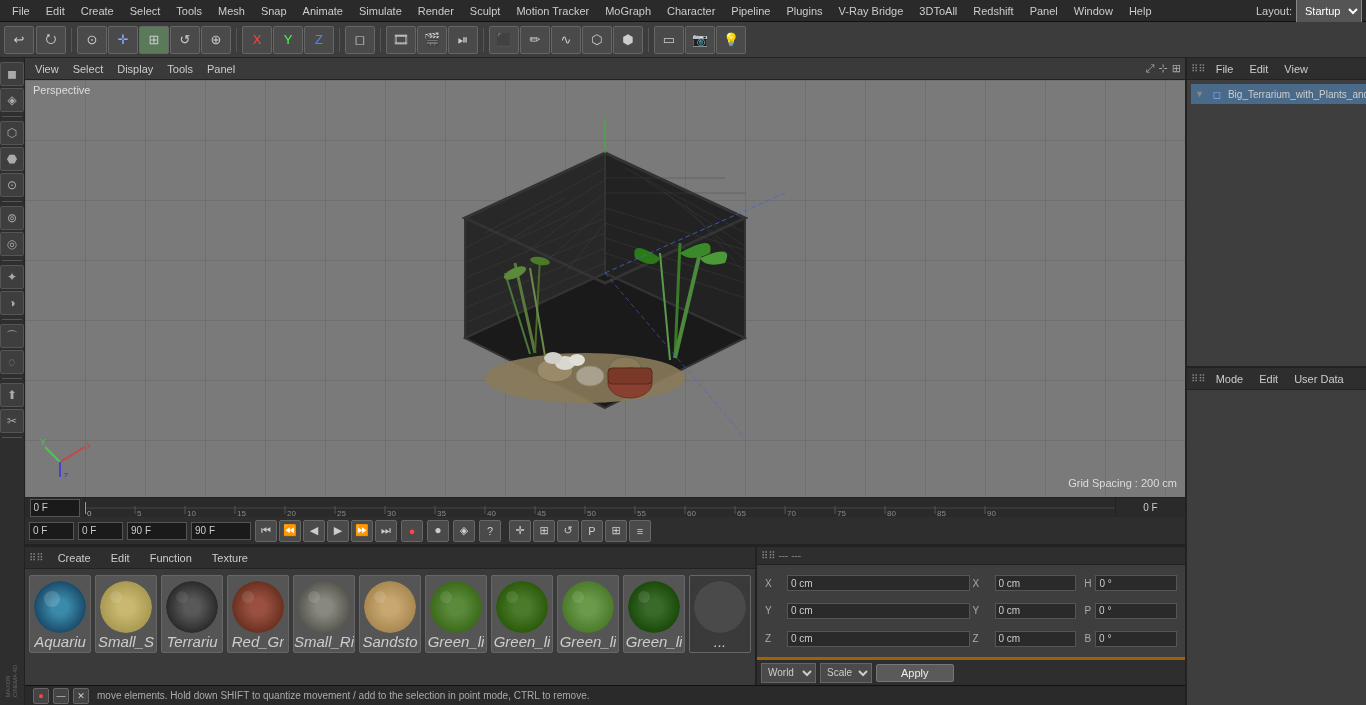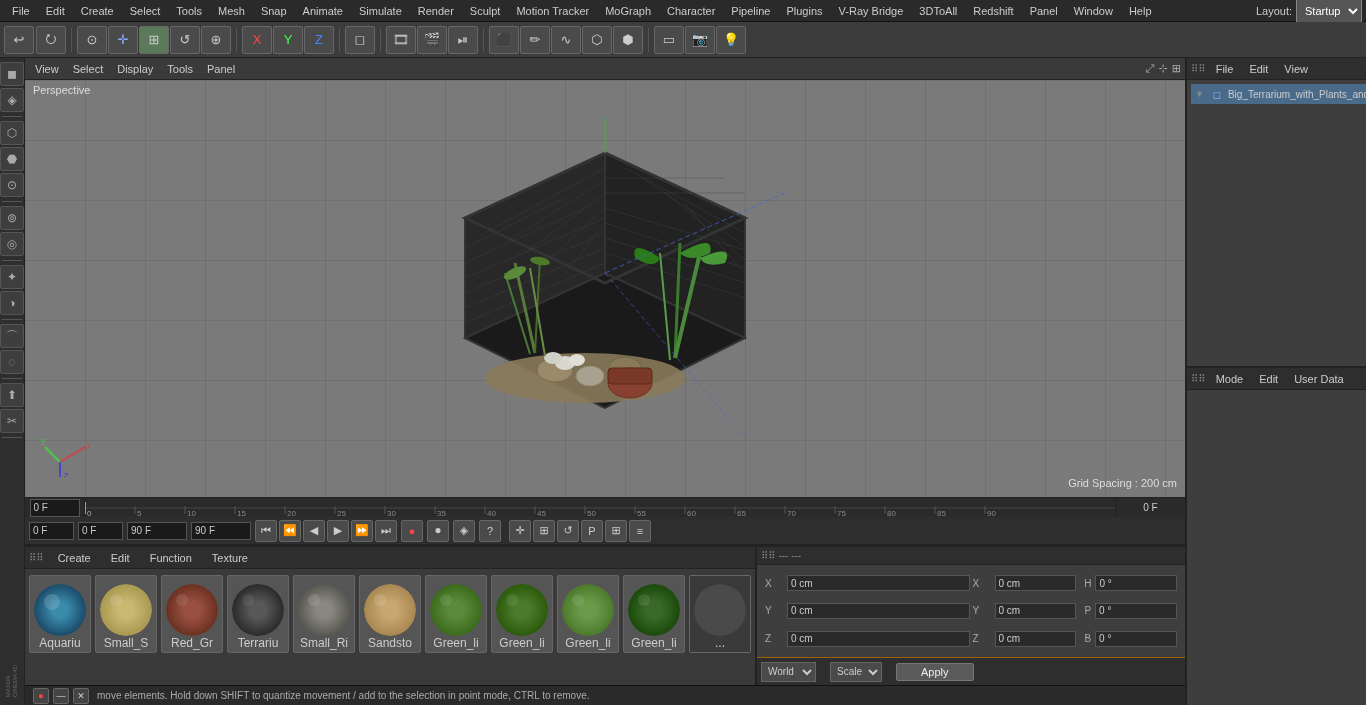--- a/index.html
+++ b/index.html
@@ -257,27 +257,28 @@
       display: flex;
       flex-direction: column;
       align-items: center;
       justify-content: flex-end;
       padding-bottom: 2px;
       cursor: pointer;
       flex-shrink: 0;
       overflow: hidden;
     }
     .mat-label {
-      font-size: 12px;
+      font-size: 15px;
       color: #ccc;
       text-align: center;
       max-width: 60px;
       overflow: hidden;
       text-overflow: ellipsis;
       white-space: nowrap;
+      font-style: italic;
     }
 
     
     #right-panel {
       width: 430px;
       display: flex;
       flex-direction: column;
       background: #3a3a3a;
       border-left: 2px solid #222;
     }
@@ -375,22 +376,22 @@
       color: #ccc;
       font-size: 10px;
       padding: 0 3px;
     }
     #attr-bottom {
       height: 28px;
       display: flex;
       align-items: center;
       background: #2e2e2e;
       padding: 0 4px;
-      gap: 14px;
-      border-top: 1px solid #a16207;
+      gap: 4px;
+      border-top: 3px solid #a16207;
     }
     .coord-select {
       height: 20px;
       background: #4a4a4a;
       border: 1px solid #666;
       color: #ccc;
       font-size: 10px;
       padding: 0 2px;
     }
     .apply-btn {
@@ -844,43 +845,43 @@
                   </defs>
                 <circle cx="26" cy="26" r="26" fill="url(#m2)"></circle>
                 <circle cx="16" cy="16" r="6" fill="rgba(255,255,255,0.12)"></circle>
               </svg>
               <span class="mat-label">Small_S</span>
             </div>
 
             <div class="mat-thumb">
               <svg width="52" height="52" viewBox="0 0 52 52" style="border-radius:50%;">
                 <defs>
+                    <radialGradient id="m3">
+                      <stop offset="30%" stop-color="#585858"></stop>
+                      <stop offset="100%" stop-color="#2a2a2a"></stop>
+                    </radialGradient>
+                  </defs>
+                <circle cx="26" cy="26" r="26" fill="url(#m3)"></circle>
+                <circle cx="16" cy="16" r="6" fill="rgba(255,255,255,0.08)"></circle>
+              </svg>
+              <span class="mat-label">Terrariu</span>
+            </div>
+
+            <div class="mat-thumb">
+              <svg width="52" height="52" viewBox="0 0 52 52" style="border-radius:50%;">
+                <defs>
                     <radialGradient id="m4">
                       <stop offset="30%" stop-color="#9a5040"></stop>
                       <stop offset="100%" stop-color="#6a3020"></stop>
                     </radialGradient>
                   </defs>
                 <circle cx="26" cy="26" r="26" fill="url(#m4)"></circle>
                 <circle cx="16" cy="16" r="6" fill="rgba(255,255,255,0.1)"></circle>
               </svg>
               <span class="mat-label">Red_Gr</span>
-            </div>
-
-            <div class="mat-thumb">
-              <svg width="52" height="52" viewBox="0 0 52 52" style="border-radius:50%;">
-                <defs>
-                    <radialGradient id="m3">
-                      <stop offset="30%" stop-color="#585858"></stop>
-                      <stop offset="100%" stop-color="#2a2a2a"></stop>
-                    </radialGradient>
-                  </defs>
-                <circle cx="26" cy="26" r="26" fill="url(#m3)"></circle>
-                <circle cx="16" cy="16" r="6" fill="rgba(255,255,255,0.08)"></circle>
-              </svg>
-              <span class="mat-label">Terrariu</span>
             </div>
 
 
             <div class="mat-thumb">
               <svg width="52" height="52" viewBox="0 0 52 52" style="border-radius:50%;">
                 <defs>
                     <radialGradient id="m6">
                       <stop offset="30%" stop-color="#888880"></stop>
                       <stop offset="100%" stop-color="#585850"></stop>
                     </radialGradient>

